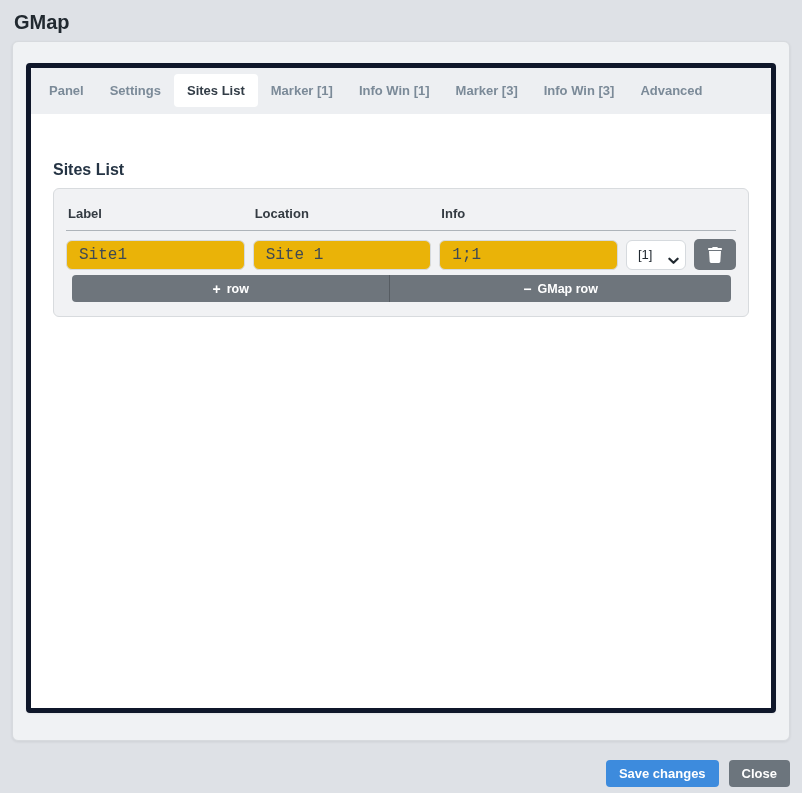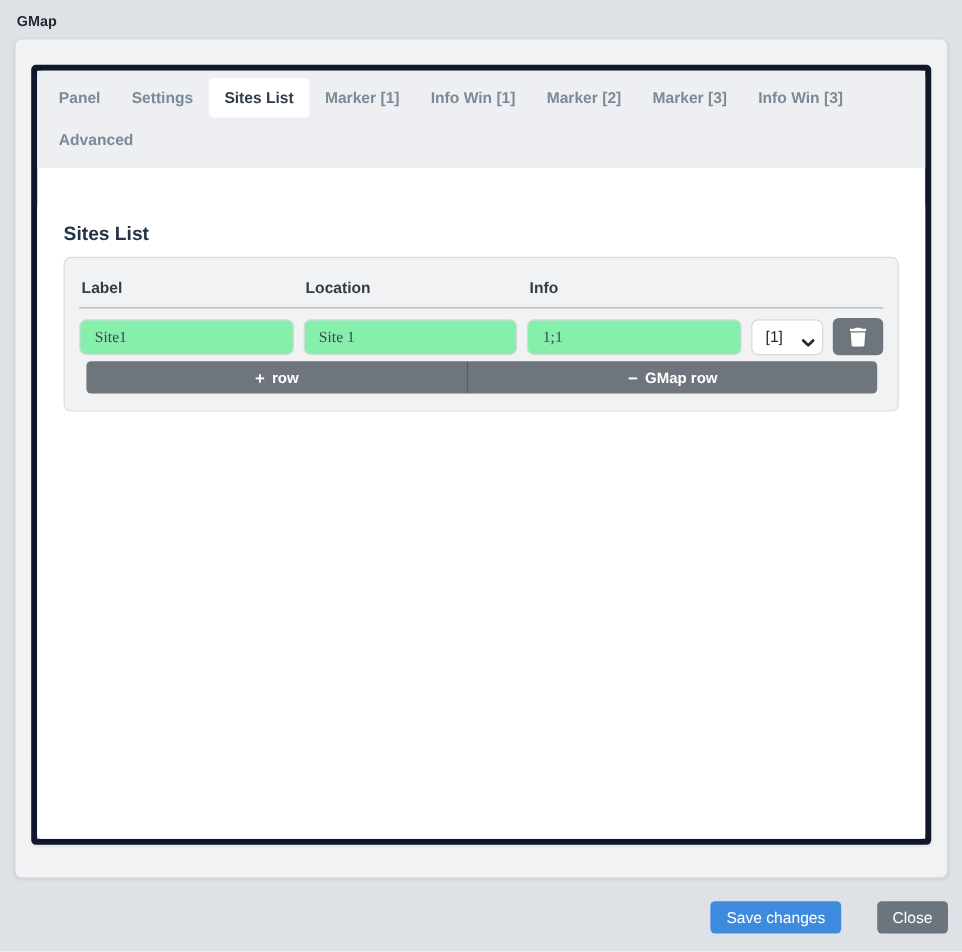--- a/index.html
+++ b/index.html
@@ -4,21 +4,21 @@
 <style>
   * { box-sizing: border-box; margin: 0; padding: 0; }
   html, body { width: 802px; height: 793px; overflow: hidden; }
   body {
     background: #dee1e6;
     font-family: "Liberation Sans", sans-serif;
     position: relative;
   }
   .window-title {
     padding: 11px 14px 7px;
-    font-size: 12px;
+    font-size: 20px;
     font-weight: bold;
     color: #212930;
   }
   .card {
     margin: 0 12px;
     height: 700px;
     background: #f0f2f4;
     border: 1px solid #d7dade;
     border-radius: 6px;
     box-shadow: 0 1px 3px rgba(0,0,0,.08);
@@ -86,27 +86,27 @@
   .th {
     font-size: 13px;
     font-weight: bold;
     color: #343b42;
     padding-left: 2px;
   }
   .trow { margin-top: 8px; }
   .cell-input {
     height: 30px;
     width: 100%;
-    background: #86efac;
+    background: #eab308;
     border: 1px solid #d6dade;
     border-radius: 6px;
     padding: 0 12px;
-    font-size: 13px;
+    font-size: 16px;
     color: #3f4954;
-    font-family: Liberation Serif, serif;
+    font-family: Liberation Mono, monospace;
     outline: none;
   }
   .select-wrap { position: relative; width: 60px; }
   .select-wrap select {
     appearance: none;
     -webkit-appearance: none;
     width: 60px;
     height: 30px;
     background: #ffffff;
     border: 1px solid #d6dade;
@@ -167,46 +167,44 @@
     justify-content: flex-end;
     gap: 10px;
     margin: 19px 12px 0 0;
   }
   .btn {
     height: 27px;
     border: none;
     border-radius: 4px;
     color: #ffffff;
     font-size: 13px;
-    font-weight: normal;
+    font-weight: bold;
     font-family: "Liberation Sans", sans-serif;
     padding: 0 13px;
     cursor: pointer;
-    margin-left: 20px;
   }
   .btn-primary { background: #3d8bdd; }
   .btn-secondary { background: #6c757d; }
 </style>
 </head>
 <body>
 
 <div class="page">
 
   <div class="window-title">GMap</div>
 
   <div class="card">
     <div class="panel">
 
       <div class="tabs">
         <div class="tab">Panel</div>
         <div class="tab">Settings</div>
         <div class="tab active">Sites List</div>
         <div class="tab">Marker [1]</div>
         <div class="tab">Info Win [1]</div>
-        <div class="tab">Marker [2]</div>
         <div class="tab">Marker [3]</div>
         <div class="tab">Info Win [3]</div>
         <div class="tab">Advanced</div>
       </div>
 
       <div class="tab-content">
         <div class="section-title">Sites List</div>
 
         <div class="table-panel">
 

